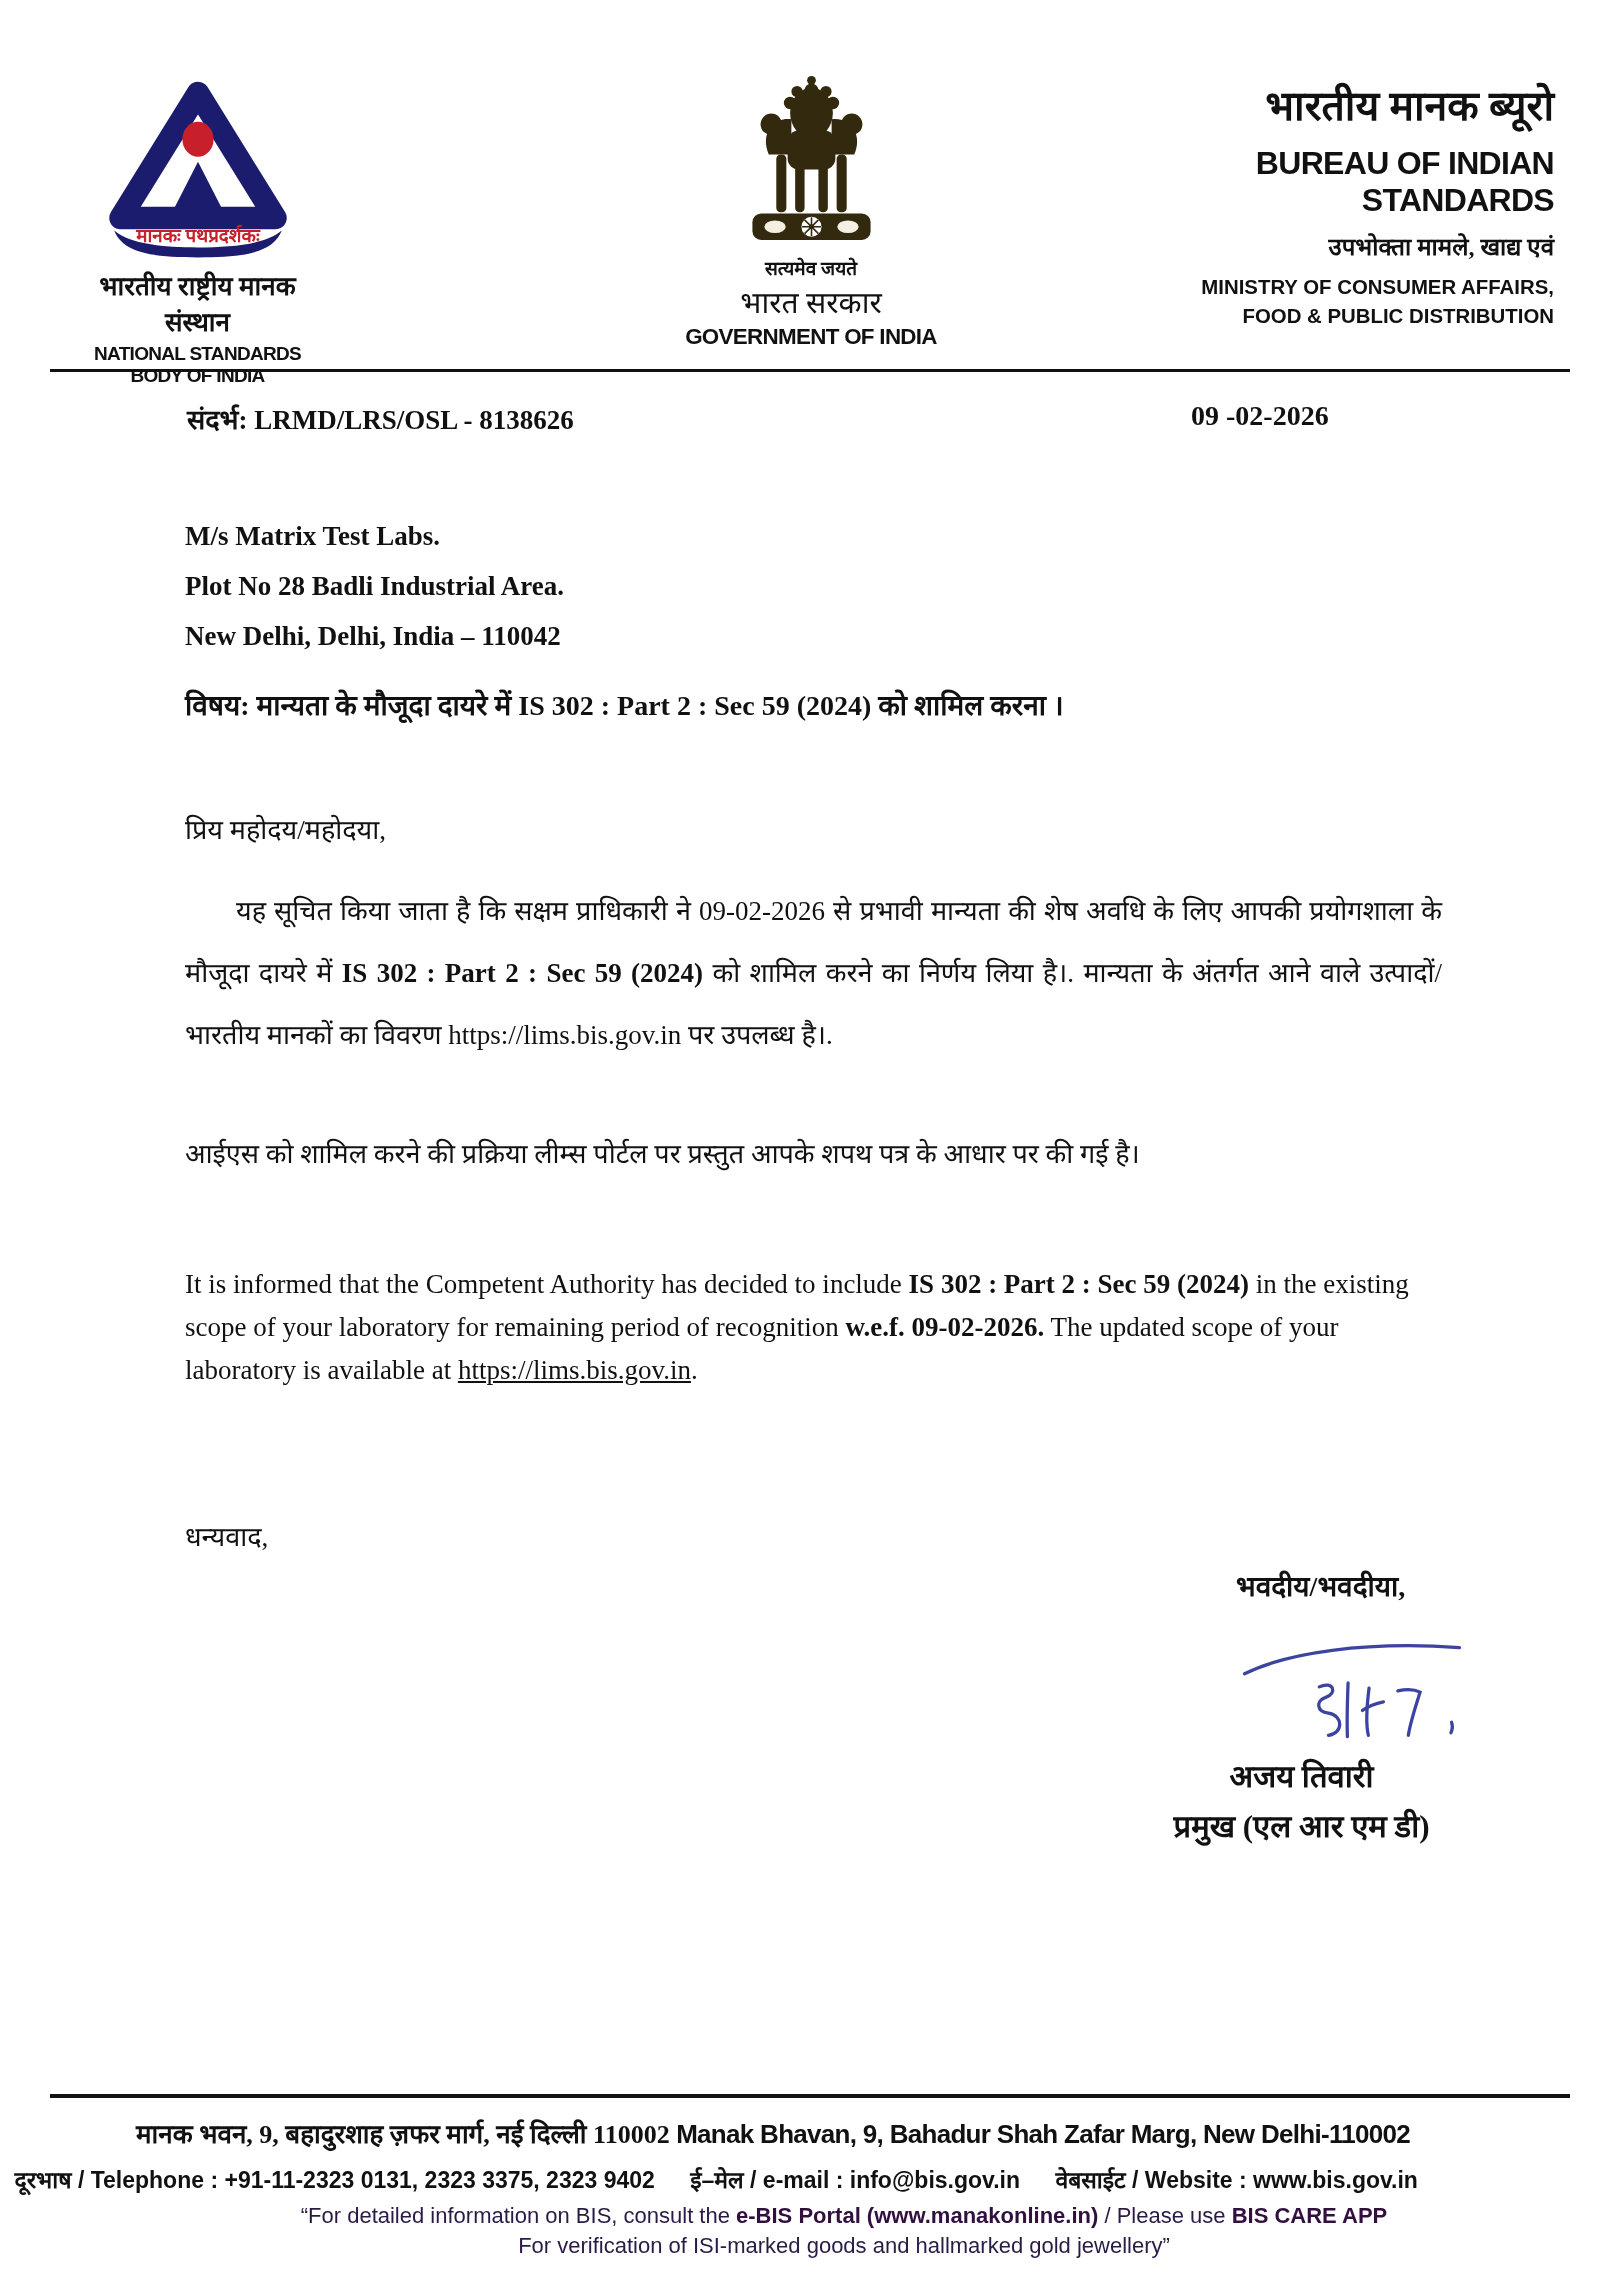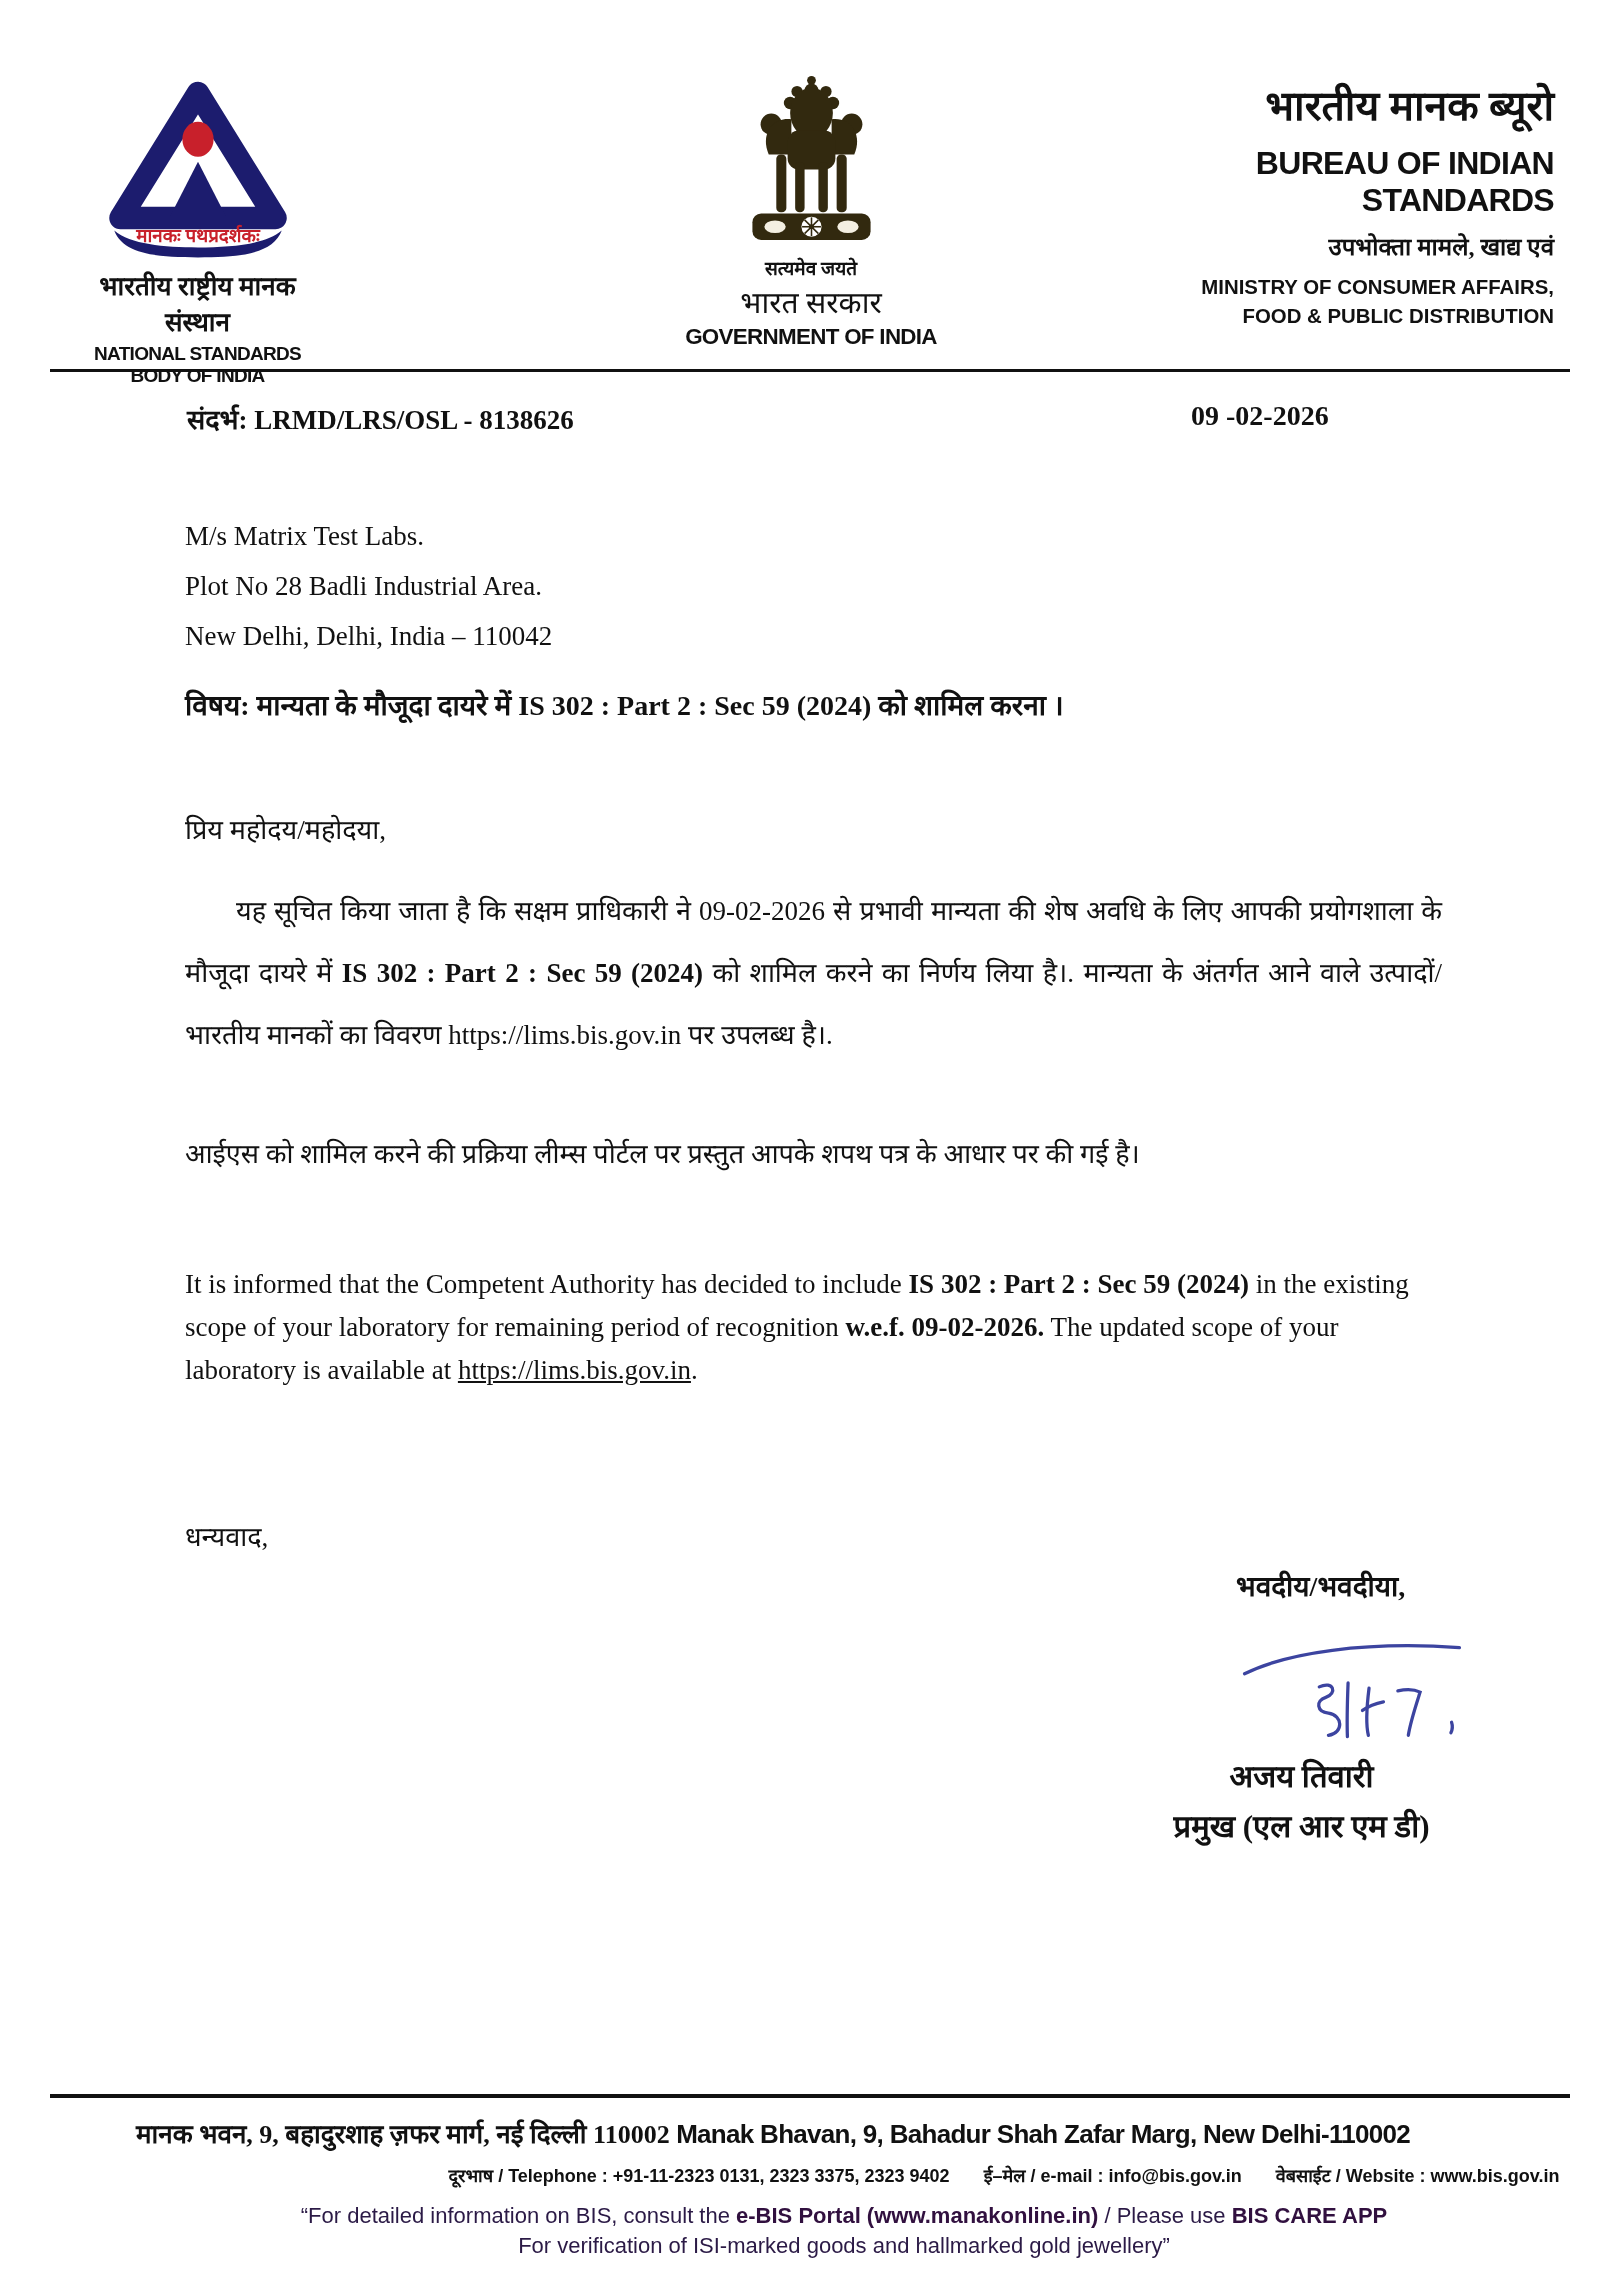--- a/index.html
+++ b/index.html
@@ -24,38 +24,38 @@
   .bureau-block{left:1064px;top:76px;width:490px;text-align:right;}
   .bureau-hi{font-size:41px;font-weight:bold;}
   .bureau-en{font-size:32px;font-weight:bold;letter-spacing:-0.7px;margin-top:13px;}
   .ministry-hi{font-size:24px;font-weight:bold;line-height:1.45;margin-top:10.5px;}
   .ministry-en{font-size:20.4px;font-weight:bold;line-height:1.4;margin-top:9.2px;}
   .rule{background:#111111;}
 
   
   .ref-line{left:187px;top:400px;font-size:27px;font-weight:bold;}
   .date{left:1191px;top:400px;font-size:28px;font-weight:bold;}
-  .recipient{left:185px;top:511px;font-size:27px;font-weight:normal;line-height:50px;}
+  .recipient{left:185px;top:511px;font-size:27px;font-weight:bold;line-height:50px;}
   .subject{left:185px;top:685px;width:1256px;font-size:28px;font-weight:bold;}
   .salutation{left:185px;top:810px;font-size:27px;}
   .hpara1{left:185px;top:880px;width:1257px;font-size:27px;line-height:62px;text-indent:51px;}
   .hpara2{left:185px;top:1123px;width:1257px;font-size:27px;line-height:62px;}
   .epara1{left:185px;top:1263px;width:1259px;font-size:27px;line-height:43px;}
   .epara2{left:185px;top:1405px;width:1259px;font-size:27px;}
   .thanks{left:185px;top:1517px;font-size:27px;}
   .valediction{left:1236px;top:1566px;font-size:28px;font-weight:600;}
   .sig-svg{left:1240px;top:1624px;}
   .signatory{left:1091px;top:1754px;width:421px;text-align:center;}
   .sig-name{font-size:31px;font-weight:bold;}
   .sig-title{font-size:31px;font-weight:bold;margin-top:8px;}
 
   
   .f-line1{left:0;top:2115px;width:1546px;text-align:center;font-size:26px;font-weight:bold;}
   .f-line1 .en{letter-spacing:-0.7px;}
-  .f-line2{left:0;top:2163px;width:1574px;text-align:right;font-size:18px;font-weight:bold;}
+  .f-line2{left:0;top:2163px;width:1574px;text-align:left;font-size:23px;font-weight:bold;}
   .f-line2 .grp{display:inline-block;margin:0 14.5px;}
   .f-quote{left:0;top:2201px;width:1622px;text-align:center;font-size:22px;line-height:30px;
            color:#2b1a46;padding-left:33px;}
   .f-quote .b{color:#31103f;}
 </style>
 </head>
 <body>
 
 <div class="page">
 

